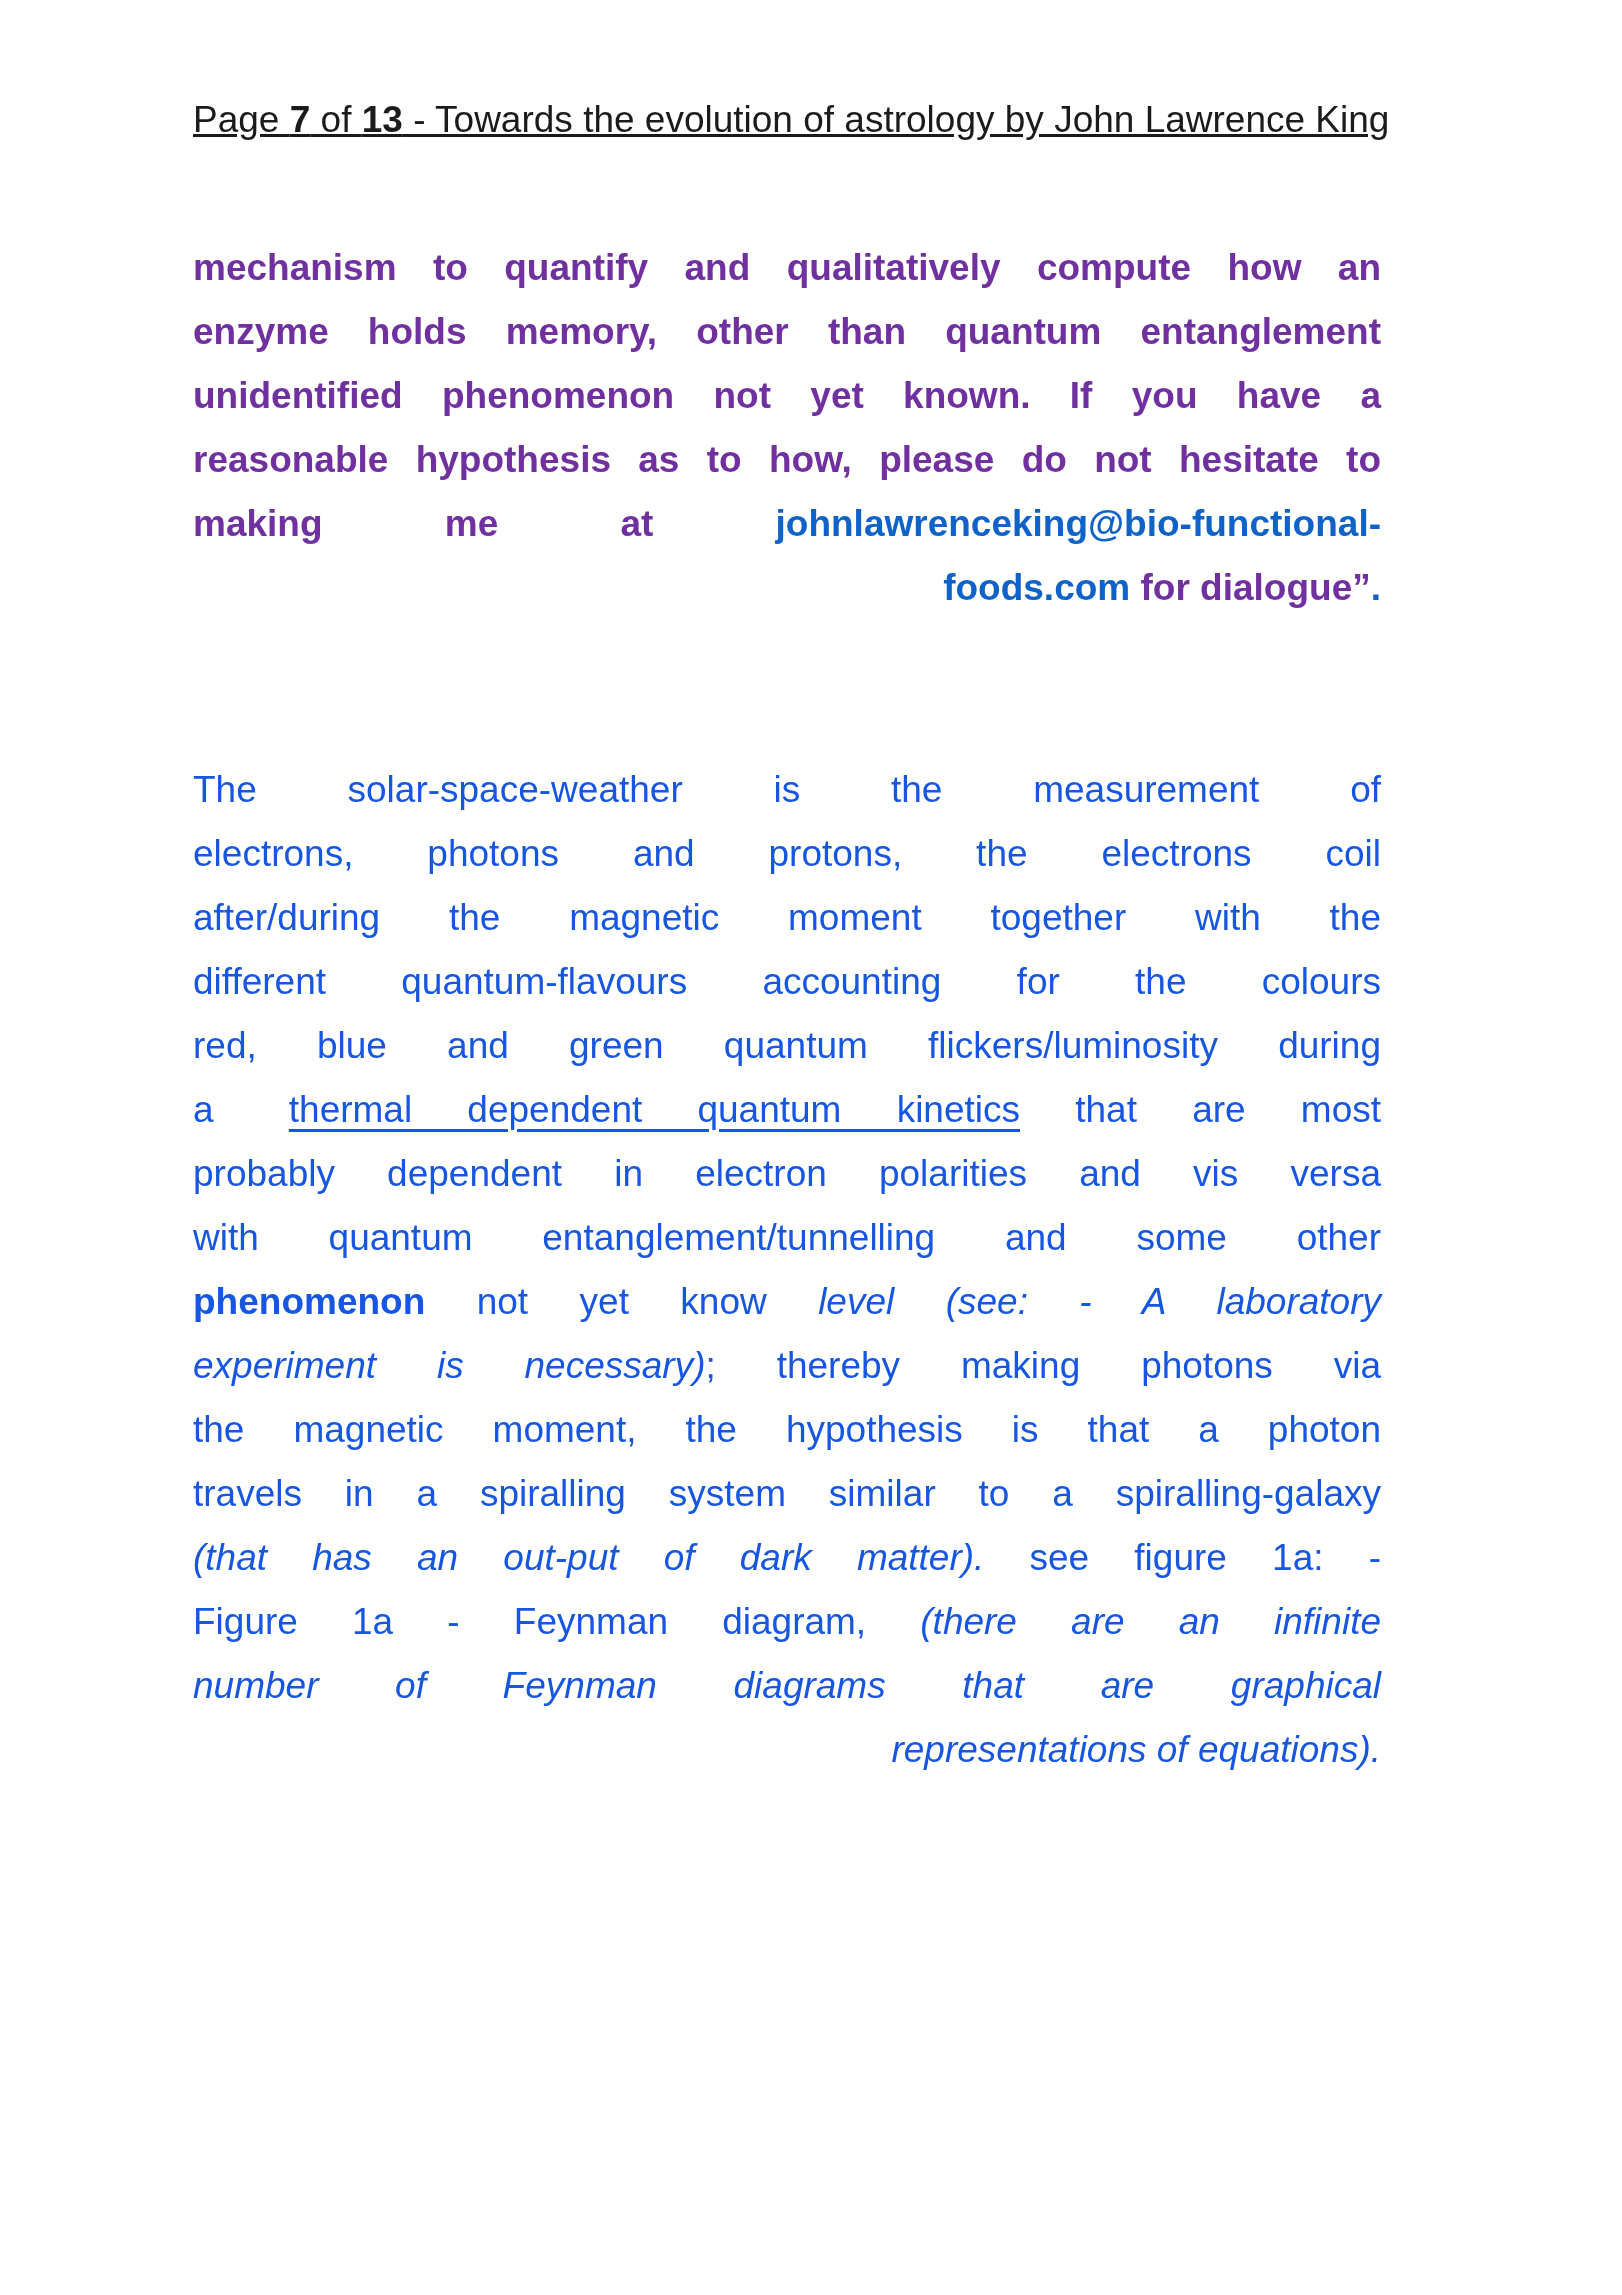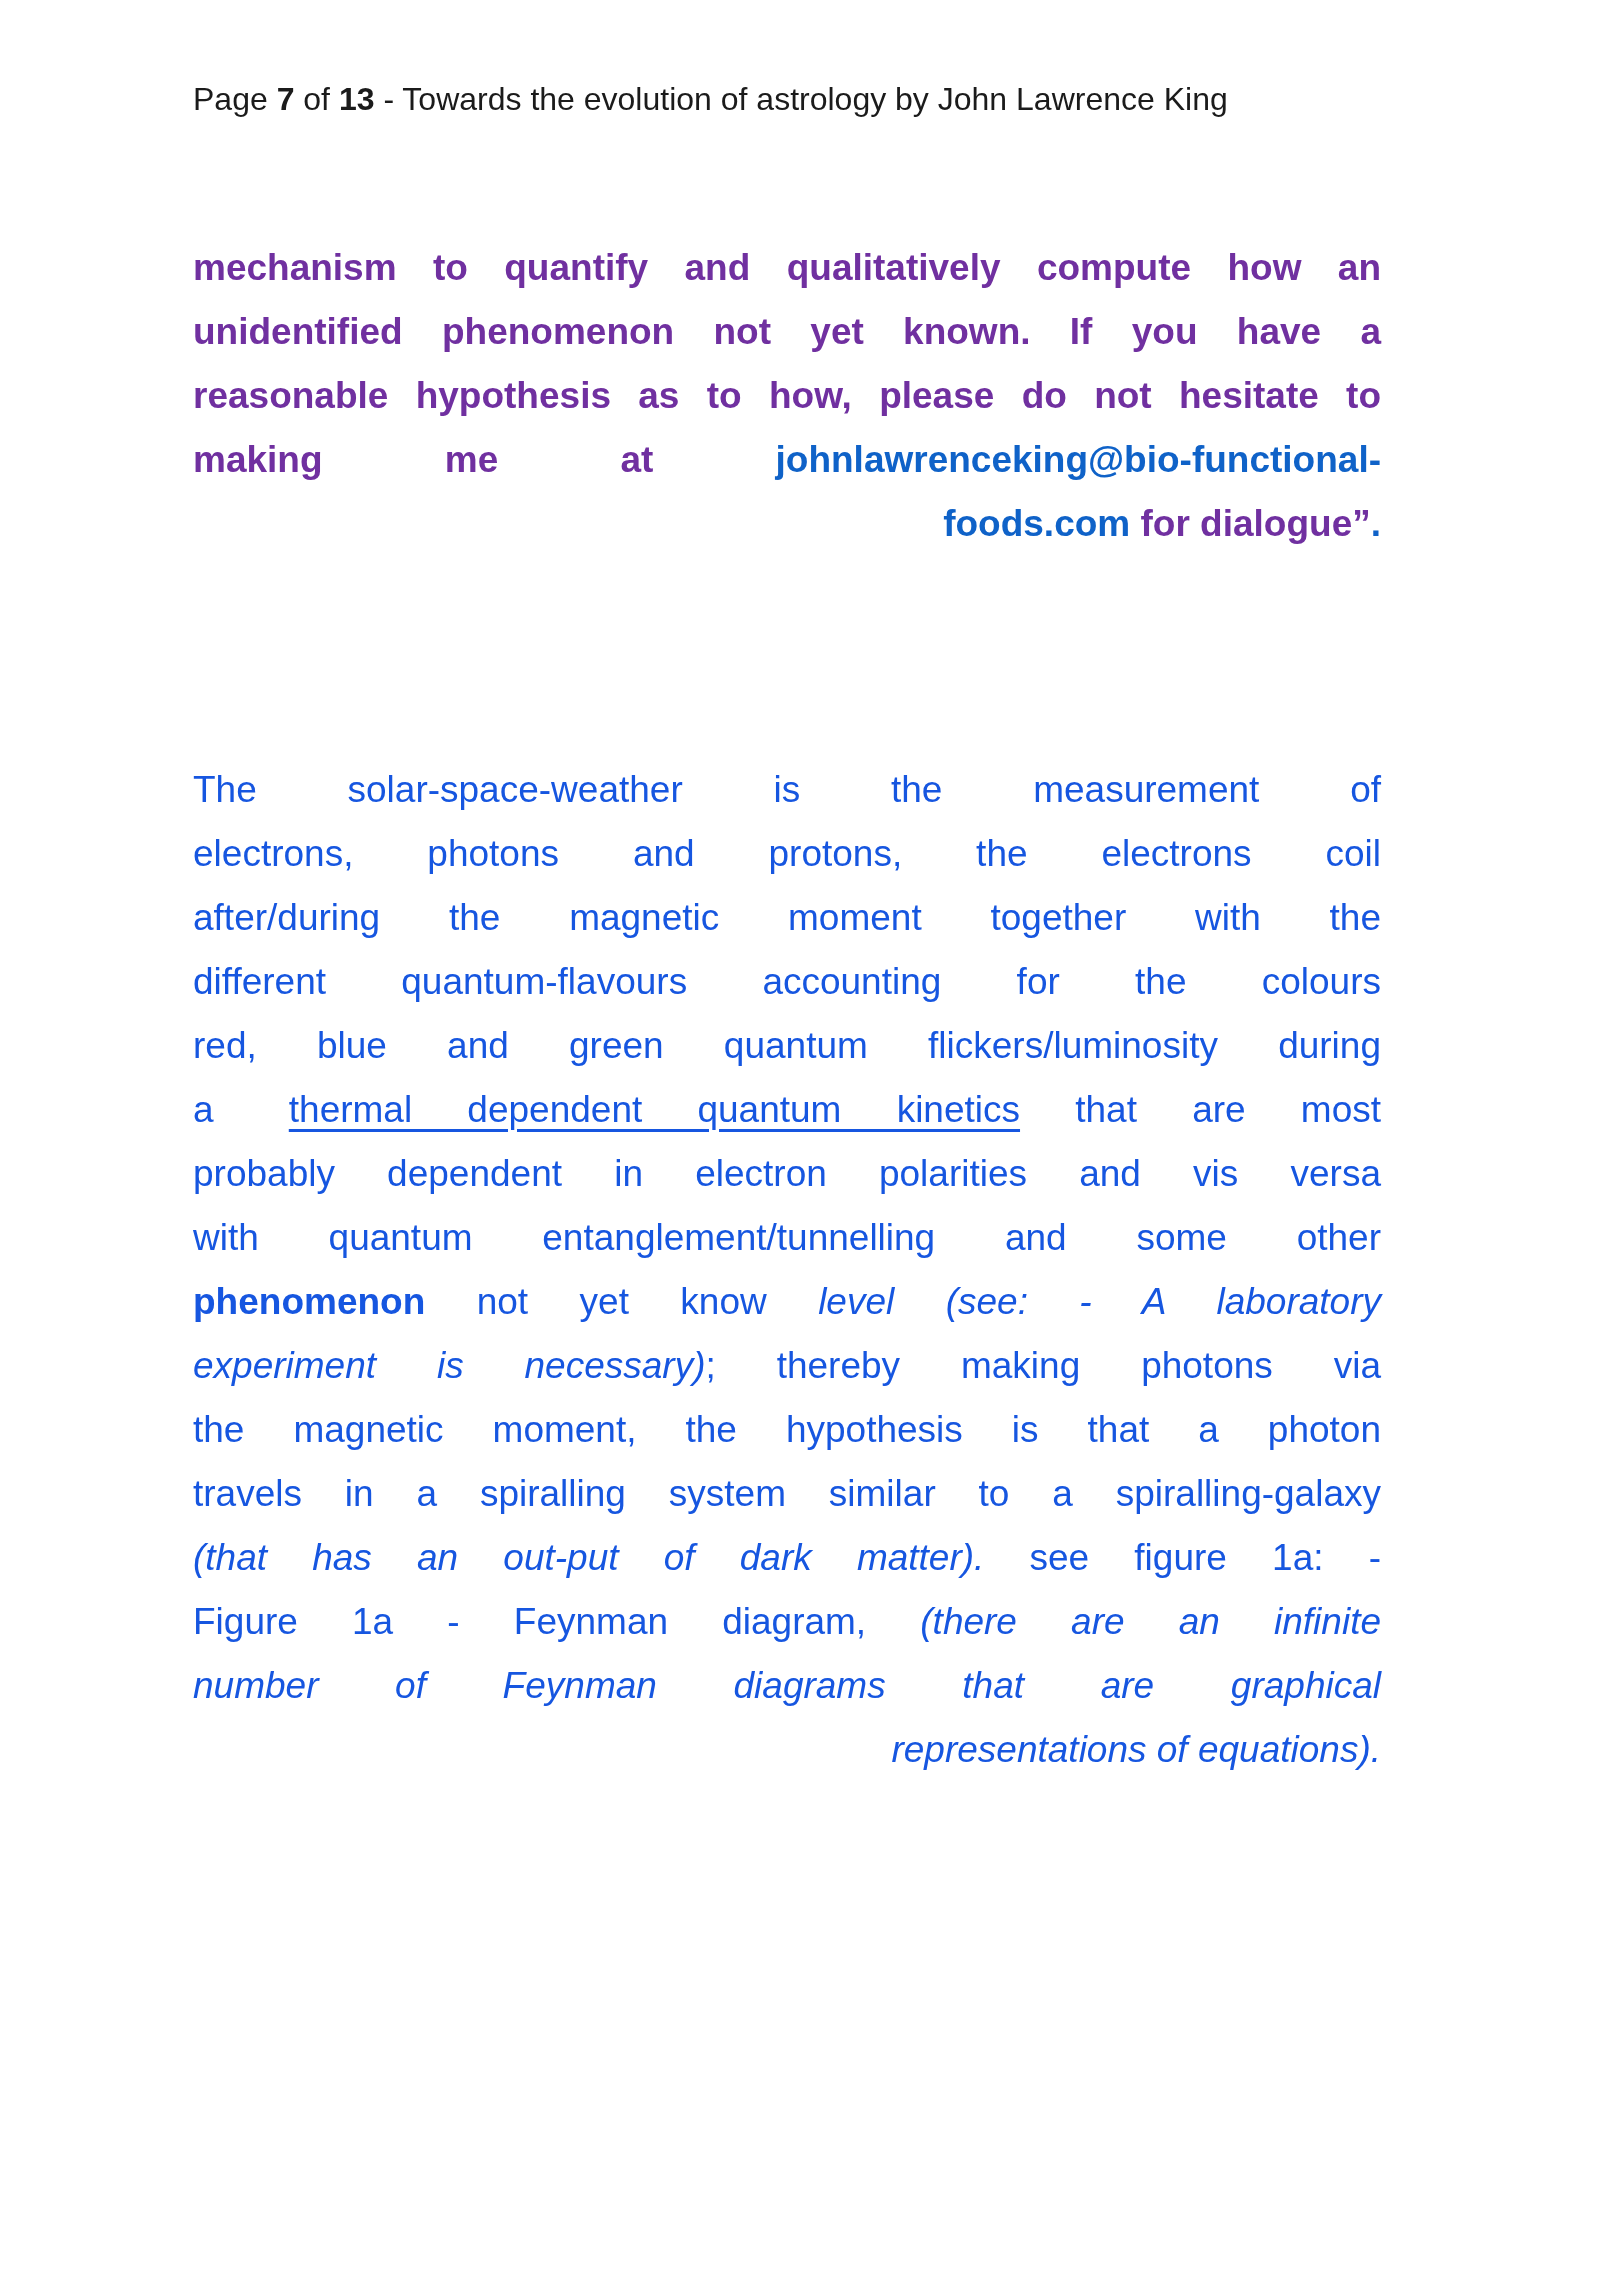--- a/index.html
+++ b/index.html
@@ -5,24 +5,25 @@
   html,body{margin:0;padding:0;background:#ffffff;}
   body{
     position:relative;
     width:1622px;height:2295px;
     font-family:"Liberation Sans", sans-serif;
     overflow:hidden;
   }
   .page{position:absolute;inset:0;background:#ffffff;}
 
   .doc-header{
-    position:absolute;left:193px;top:81px;
-    font-size:32px;line-height:1.15;
+    position:absolute;left:193px;top:99px;
+    font-size:37px;line-height:1.15;
     color:var(--header-color,#1b1b1b);
     white-space:nowrap;
+    text-decoration:underline;
   }
   .doc-header .b{font-weight:700;}
 
   .para{
     position:absolute;left:193px;width:1188px;
     font-size:37px;
   }
   .para-1{top:236px;color:var(--purple,#7030A0);font-weight:700;}
   .para-2{top:758px;color:var(--blue,#1656E0);}
 
@@ -57,20 +58,21 @@
 </style>
 </head>
 <body style="background: rgb(255, 255, 255);">
 
 <div class="page">
 
   <div class="doc-header"><span>Page </span><span class="b">7</span><span> of </span><span class="b">13</span><span> - Towards the evolution of astrology by John Lawrence King</span></div>
 
   <div class="para para-1">
       <div class="line just"><span>mechanism to quantify and qualitatively compute how an</span></div>
+      <div class="line just"><span>enzyme holds memory, other than quantum entanglement</span></div>
       <div class="line just"><span>unidentified phenomenon not yet known. If you have a</span></div>
       <div class="line just"><span>reasonable hypothesis as to how, please do not hesitate to</span></div>
       <div class="line just"><span>making me at </span><span class="link">johnlawrenceking@bio-functional-</span></div>
       <div class="line"><span class="link">foods.com</span><span> for dialogue”</span><span class="link-color">.</span></div>
     </div>
 
   <div class="para para-2">
       <div class="line just"><span>The solar-space-weather is the measurement of</span></div>
       <div class="line just"><span>electrons, photons and protons, the electrons coil</span></div>
       <div class="line just"><span>after/during the magnetic moment together with the</span></div>

